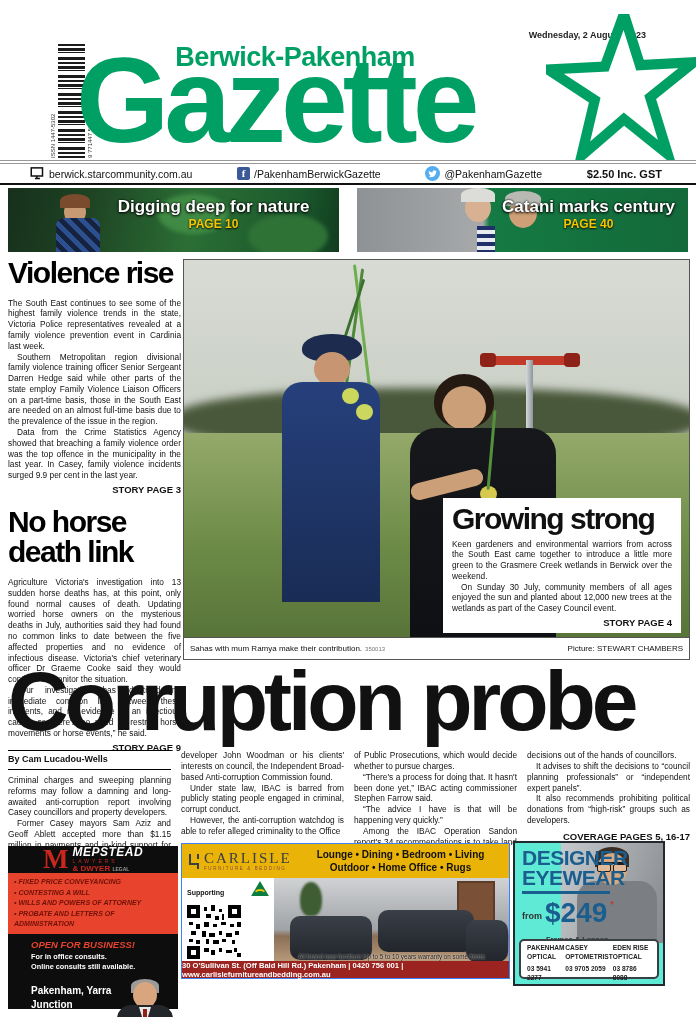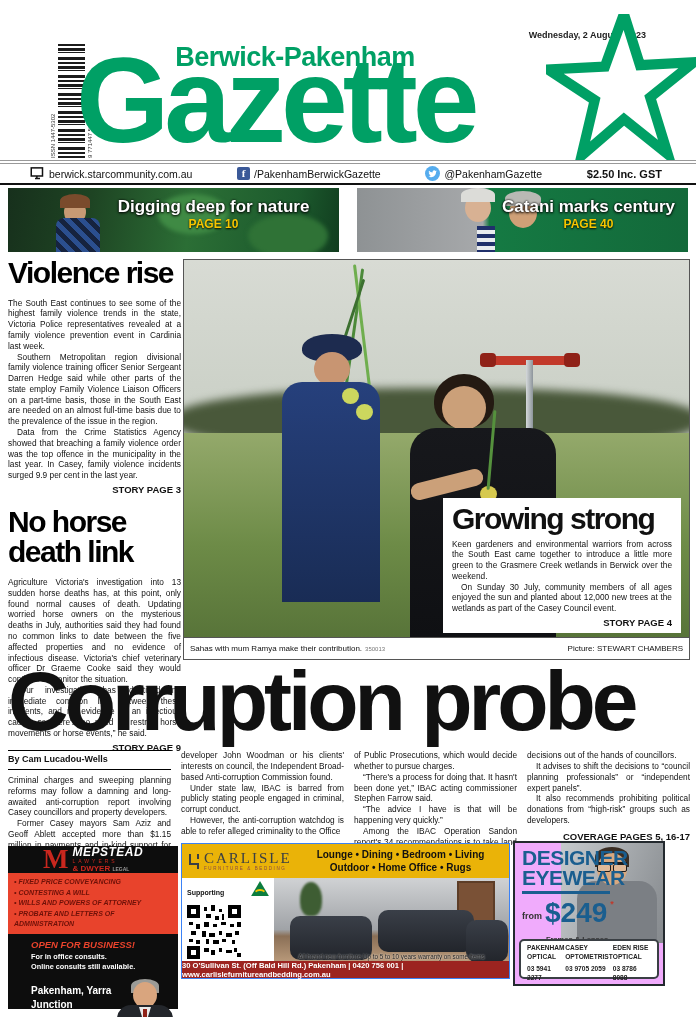--- a/index.html
+++ b/index.html
@@ -136,21 +136,21 @@
   .sofa{position:absolute;background:linear-gradient(#3a3f48,#22252b);border-radius:10px;}
   .plantblob{position:absolute;left:118px;top:4px;width:22px;height:34px;background:#3e5d33;
         border-radius:50% 50% 40% 40%;filter:blur(1px);}
   .frame{position:absolute;right:14px;top:3px;width:34px;height:48px;background:#7a5136;border:2px solid #5d3d27;}
   .warranty{position:absolute;left:94px;right:2px;bottom:1px;text-align:center;font-size:6.3px;
         color:#1d1d1d;text-shadow:0 0 2px #fff;}
   .car-foot{height:17px;background:#9c2420;color:#fff;font-size:7.6px;font-weight:bold;
         display:flex;align-items:center;justify-content:center;}
 
   .ad-eye{position:absolute;left:513px;top:841px;width:152px;height:145px;border:2px solid #23292e;
-        box-sizing:border-box;background:#f0abfc;overflow:hidden;padding-left:9px;}
+        box-sizing:border-box;background:#5eead4;overflow:hidden;padding-left:9px;}
   .eye-photo{position:absolute;right:0;top:0;width:102px;height:100px;
         background:linear-gradient(110deg,#c6cacd,#85898d);}
   .eman-hair{position:absolute;right:34px;top:4px;width:34px;height:20px;background:#3a2d23;border-radius:50% 50% 0 0;}
   .eman-head{position:absolute;right:36px;top:10px;width:30px;height:32px;background:#d8a87f;border-radius:50%;}
   .eman-glasses{position:absolute;right:36px;top:19px;width:30px;height:8px;border-top:2px solid #1c1c1c;
         display:flex;gap:2px;}
   .eman-glasses i{flex:1;border:1.5px solid #1c1c1c;border-radius:2px;background:rgba(255,255,255,0.2);}
   .eman-jacket{position:absolute;right:6px;top:38px;width:80px;height:62px;background:#7b7f84;
         border-radius:18px 18px 0 0;}
   .eye-title{position:absolute;left:7px;top:5px;width:108px;color:#1a5e8f;font-weight:bold;

